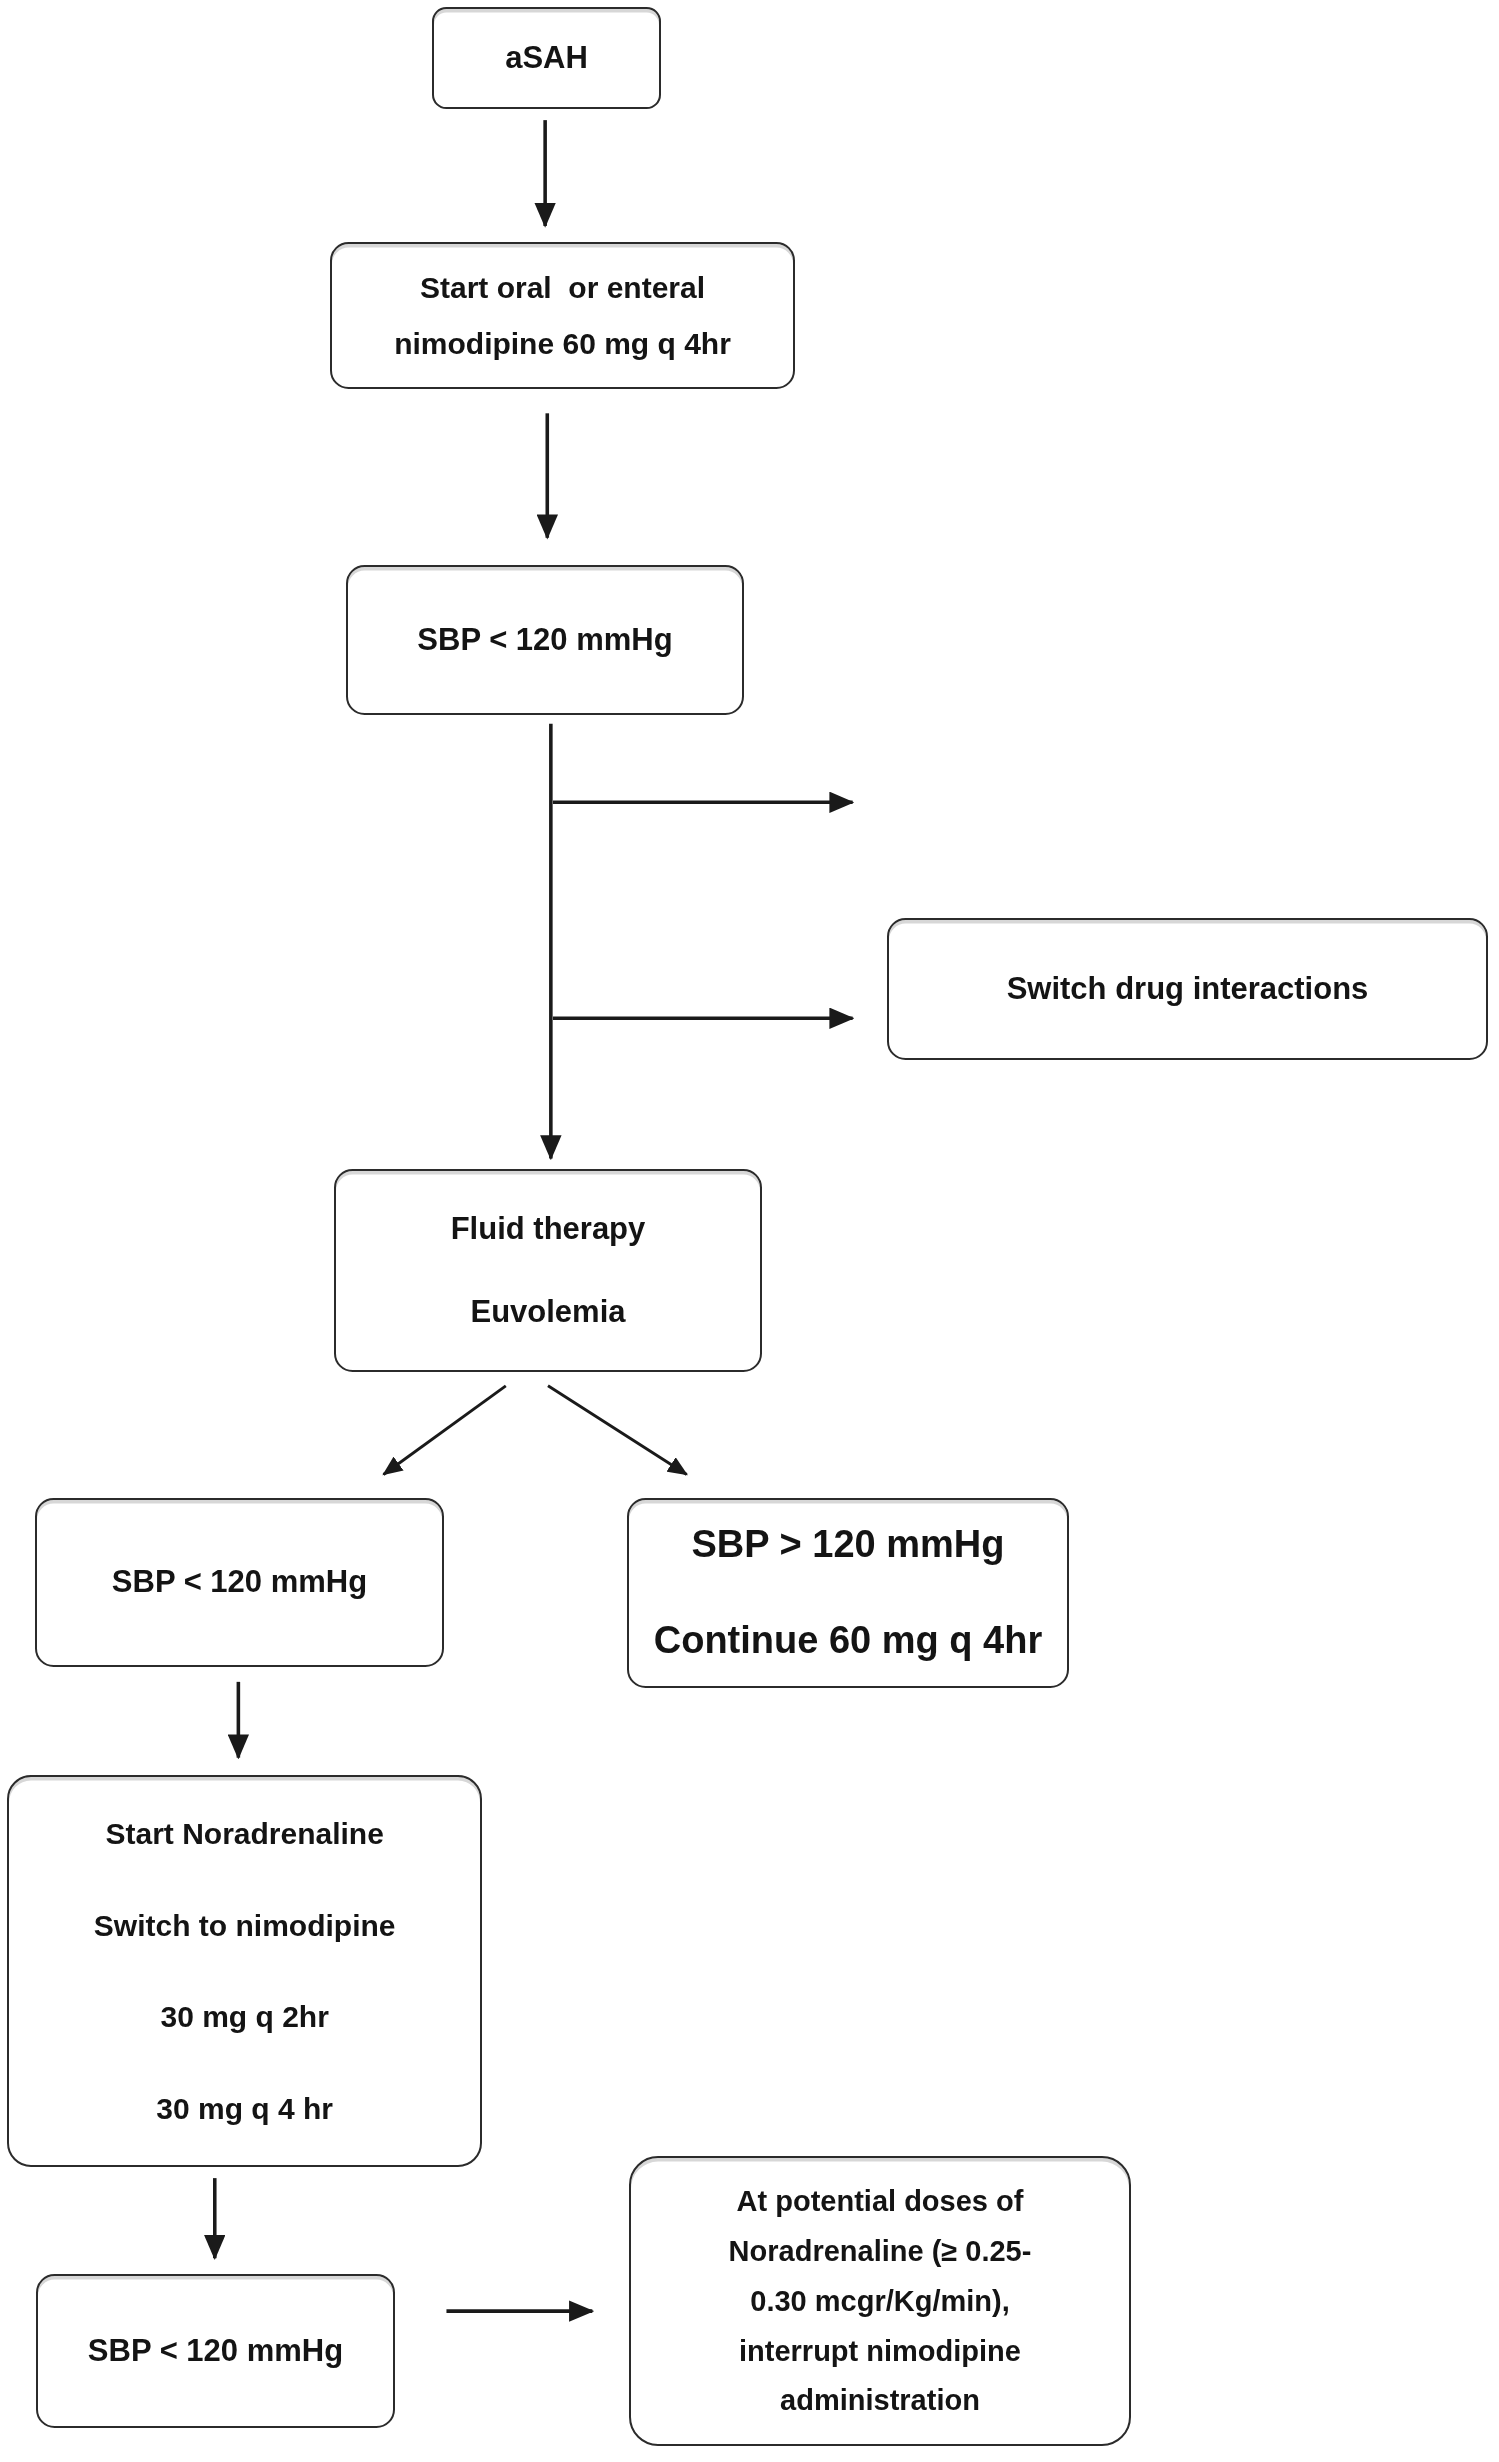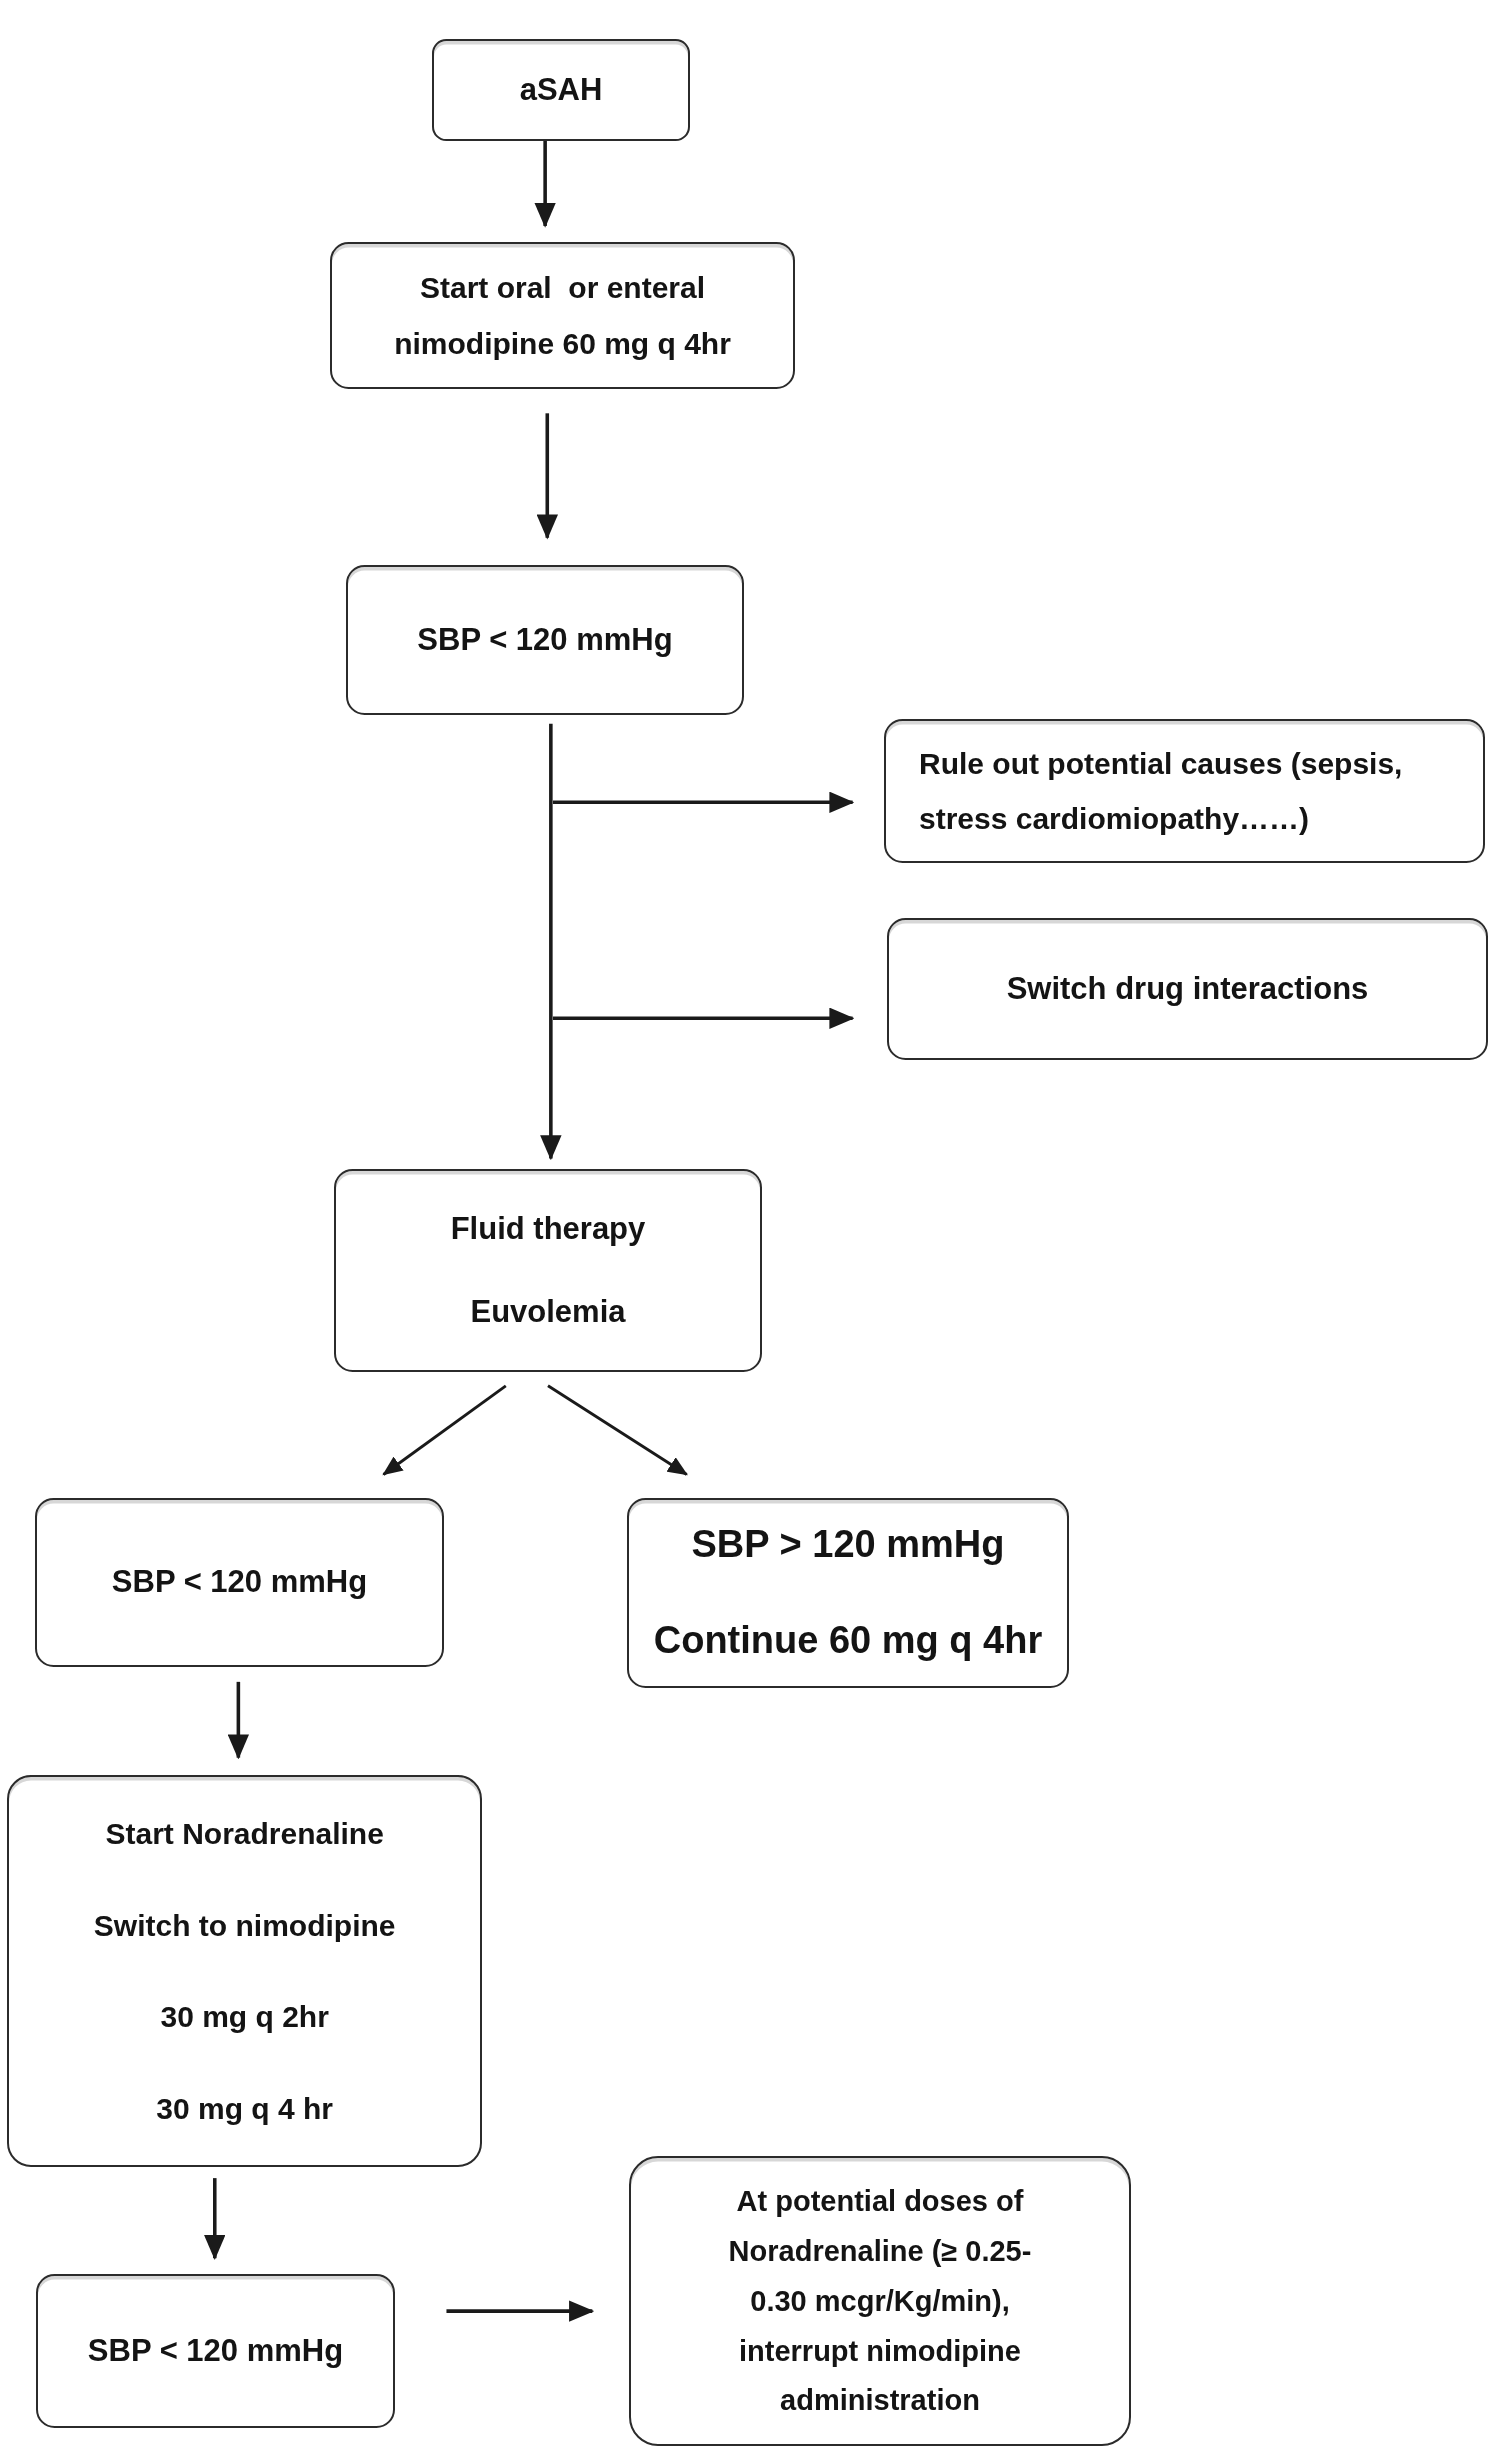--- a/index.html
+++ b/index.html
@@ -24,21 +24,21 @@
     box-shadow:inset 0 3.6px 0 rgba(110,110,110,.28);
     display:flex;flex-direction:column;
     align-items:center;justify-content:center;
     text-align:center;
     font-weight:bold;
     color:#141414;
     line-height:1.05;
   }
   .node .ln{white-space:pre;}
   
-  #n-asah   {left:432px; top:7.2px;   width:258px; height:102px; font-size:31px; border-radius:14.3px;margin-top:32px;}
+  #n-asah   {left:432px; top:7.2px;   width:229px; height:102px; font-size:31px; border-radius:14.3px;}
   #n-start  {left:330px; top:242px;  width:465px; height:147px; font-size:30px; row-gap:24px;}
   #n-sbp1   {left:346px; top:565px;  width:398px; height:150px; font-size:31px;}
   #n-ruleout{left:884px;top:719px; width:601px; height:144px; font-size:30px; row-gap:24px;
              align-items:flex-start;text-align:left;padding-left:33px;}
   #n-analyze{left:887px;top:918px; width:601px; height:142px; font-size:31px;}
   #n-fluid  {left:334px; top:1169px; width:428px; height:203px; font-size:31px; row-gap:50px;}
   #n-sbp2   {left:35px;  top:1498px; width:409px; height:169px; font-size:31px;}
   #n-sbphigh{left:627px; top:1498px; width:442px; height:190px; font-size:38px; row-gap:56px;}
   #n-nor    {left:7.2px;  top:1775px; width:475px; height:392px; font-size:30px; row-gap:60px; border-radius:24px;}
   #n-sbp3   {left:36px;  top:2274px; width:359px; height:154px; font-size:31px;}
@@ -75,24 +75,20 @@
 
   <div class="node" id="n-start">
     <span class="ln">Start oral  or enteral</span>
     <span class="ln">nimodipine 60 mg q 4hr</span>
   </div>
 
   <div class="node" id="n-sbp1">
     <span class="ln">SBP &lt; 120 mmHg</span>
   </div>
 
-  <div class="node" id="n-ruleout">
-    <span class="ln">Rule out potential causes (sepsis,</span>
-    <span class="ln">stress cardiomiopathy……)</span>
-  </div>
 
   <div class="node" id="n-analyze">
     <span class="ln">Switch drug interactions</span>
   </div>
 
   <div class="node" id="n-fluid">
     <span class="ln">Fluid therapy</span>
     <span class="ln">Euvolemia</span>
   </div>
 

